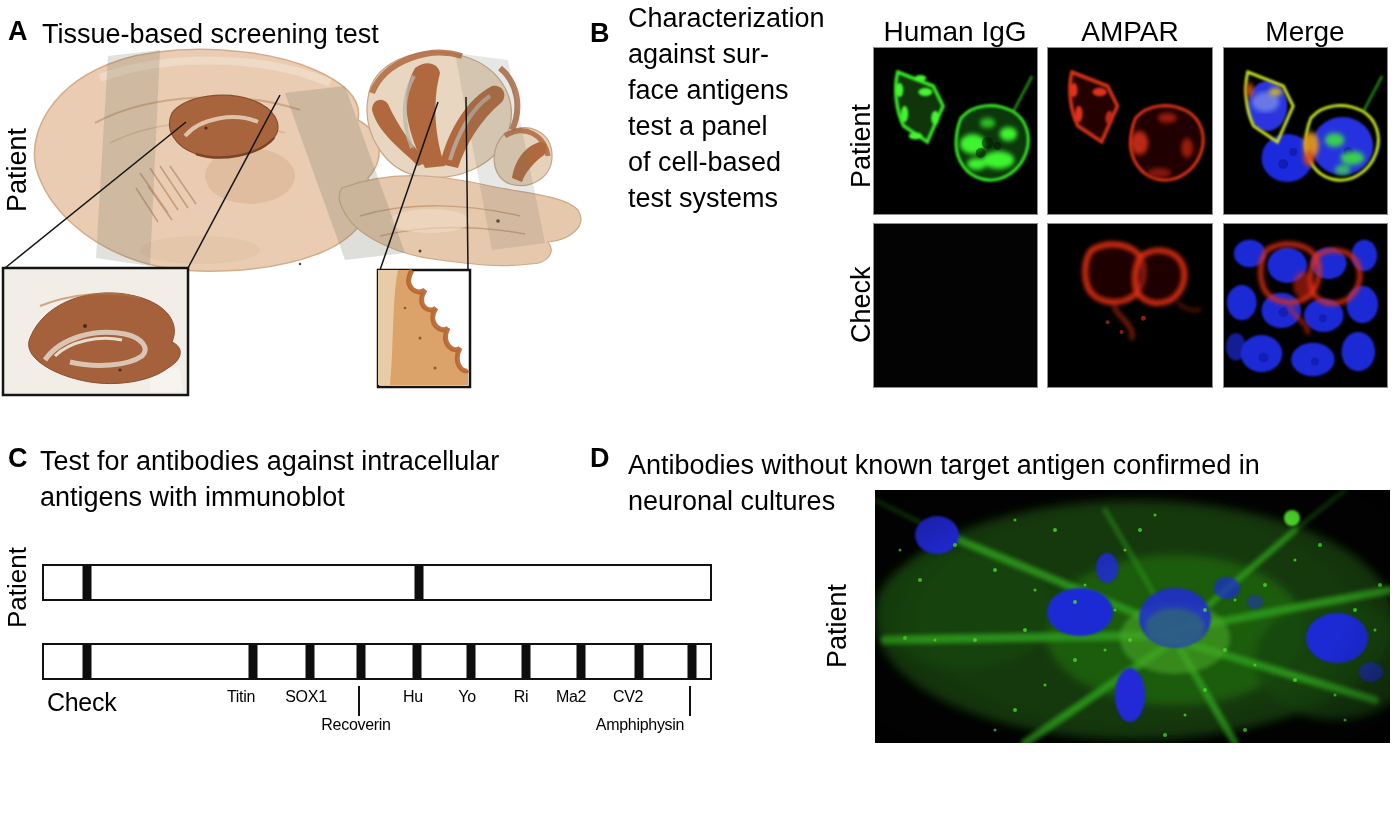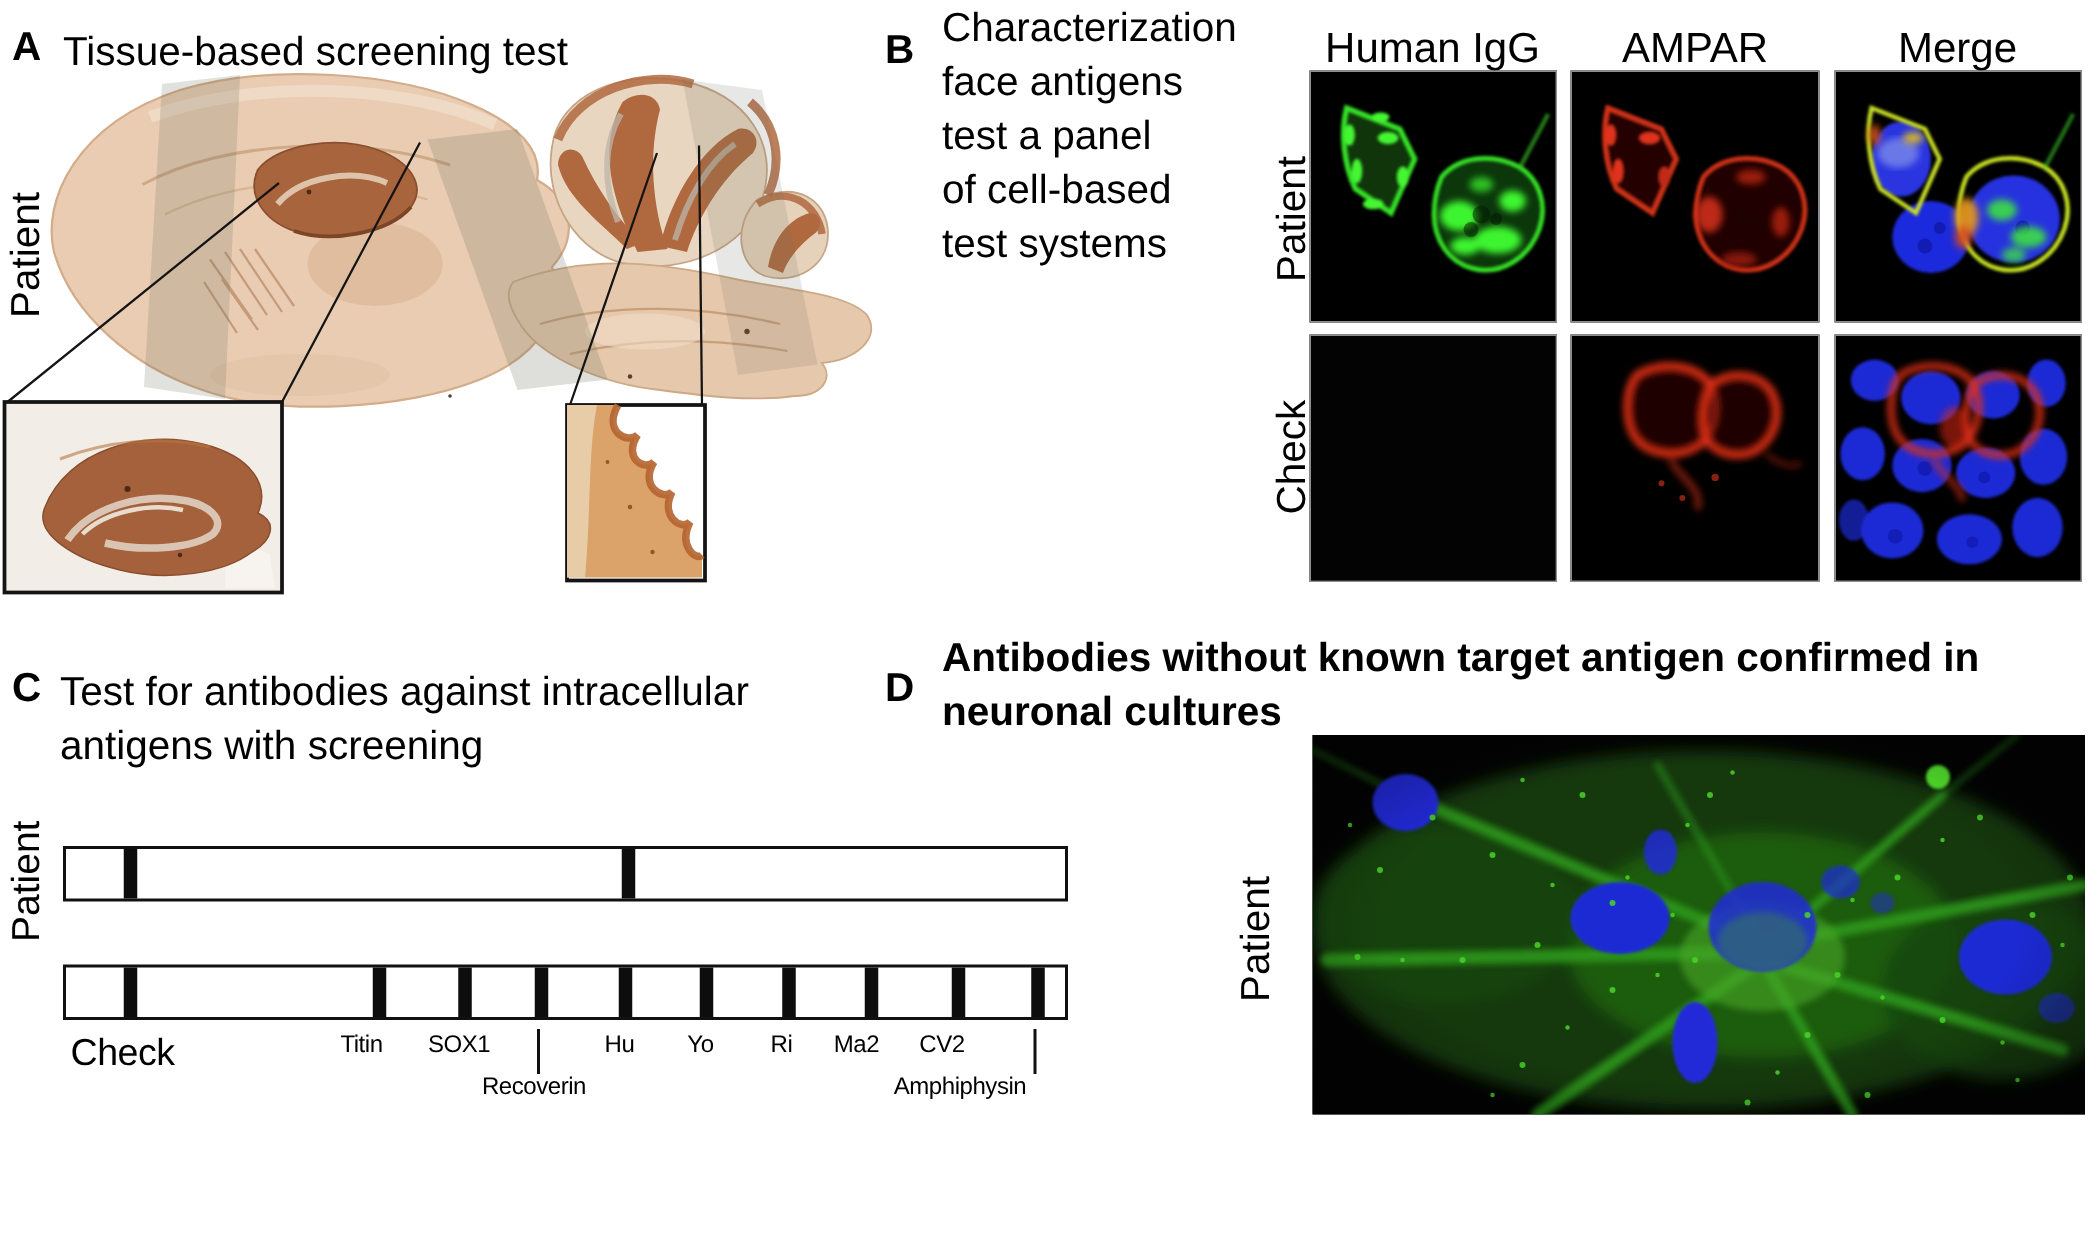--- a/index.html
+++ b/index.html
@@ -112,20 +112,21 @@
       <path d="M378,232 L398,232 C392,262 394,305 390,347 L378,347 Z" fill="#f0e2ca" opacity="0.65"></path>
       <circle cx="420" cy="300" r="1.5" fill="#9c5426"></circle>
         <circle cx="405" cy="270" r="1.3" fill="#9c5426"></circle>
       <circle cx="435" cy="330" r="1.5" fill="#9c5426"></circle>
     </g>
   </svg>
 
   <div class="abs panel-letter" style="left:590px;top:18px;">B</div>
   <div class="abs" style="left:628px;top:0;">
     <div class="cap">Characterization</div>
+    <div class="cap">against sur-</div>
     <div class="cap">face antigens</div>
     <div class="cap">test a panel</div>
     <div class="cap">of cell-based</div>
     <div class="cap">test systems</div>
   </div>
 
   <div class="colhead" style="left:870px;">Human IgG</div>
   <div class="colhead" style="left:1045px;">AMPAR</div>
   <div class="colhead" style="left:1220px;">Merge</div>
 
@@ -273,21 +274,21 @@
         <path d="M93,33 C108,22 128,26 135,40 C141,54 136,70 123,78 C110,84 96,80 90,70 C86,60 87,45 93,33 Z" fill="none" stroke="#e03018" stroke-width="4.5" opacity="0.95"></path>
         <ellipse cx="80" cy="62" rx="10" ry="14" fill="rgba(220,40,18,0.55)"></ellipse>
         <path d="M66,84 C74,98 88,104 84,112" fill="none" stroke="rgba(210,45,22,0.6)" stroke-width="5"></path>
       </g>
     </svg>
   </div>
 
   <div class="abs panel-letter" style="left:8px;top:443px;">C</div>
   <div class="abs" style="left:40px;top:443px;">
     <div class="cap">Test for antibodies against intracellular</div>
-    <div class="cap">antigens with screening</div>
+    <div class="cap">antigens with immunoblot</div>
   </div>
   <div class="rot" style="left:2px;top:628px;font-size:26px;">Patient</div>
 
   <div class="strip" style="left:42px;top:564px;">
       <div class="band" style="left: 6.46%;"></div>
       <div class="band" style="left: 56.3%;"></div>
     </div>
   <div class="strip" style="left:42px;top:643px;">
       <div class="band" style="left: 6.46%;"></div>
       <div class="band" style="left: 31.4%;"></div>
@@ -308,21 +309,21 @@
   <div class="lane-label lane-center" style="left:413px;top:688px;">Hu</div>
   <div class="lane-label lane-center" style="left:467px;top:688px;">Yo</div>
   <div class="lane-label lane-center" style="left:521px;top:688px;">Ri</div>
   <div class="lane-label lane-center" style="left:571px;top:688px;">Ma2</div>
   <div class="lane-label lane-center" style="left:628px;top:688px;">CV2</div>
   <div class="tick" style="left:689px;top:686px;"></div>
   <div class="lane-label lane-center" style="left:356px;top:716px;text-align:center;">Recoverin</div>
   <div class="lane-label lane-center" style="left:640px;top:716px;">Amphiphysin</div>
 
   <div class="abs panel-letter" style="left:590px;top:443px;">D</div>
-  <div class="abs" style="left:628px;top:420px;font-weight:bold;">
+  <div class="abs" style="left:628px;top:447px;">
     <div class="cap">Antibodies without known target antigen confirmed in</div>
     <div class="cap">neuronal cultures</div>
   </div>
   <div class="rot" style="left:822px;top:668px;">Patient</div>
 
   <div class="dimg" style="left:875px;top:490px;width:515px;height:253px;">
     <svg viewBox="0 0 515 253" preserveAspectRatio="none">
       <defs>
         <filter id="bl3">
             <feGaussianBlur stdDeviation="5"></feGaussianBlur>

